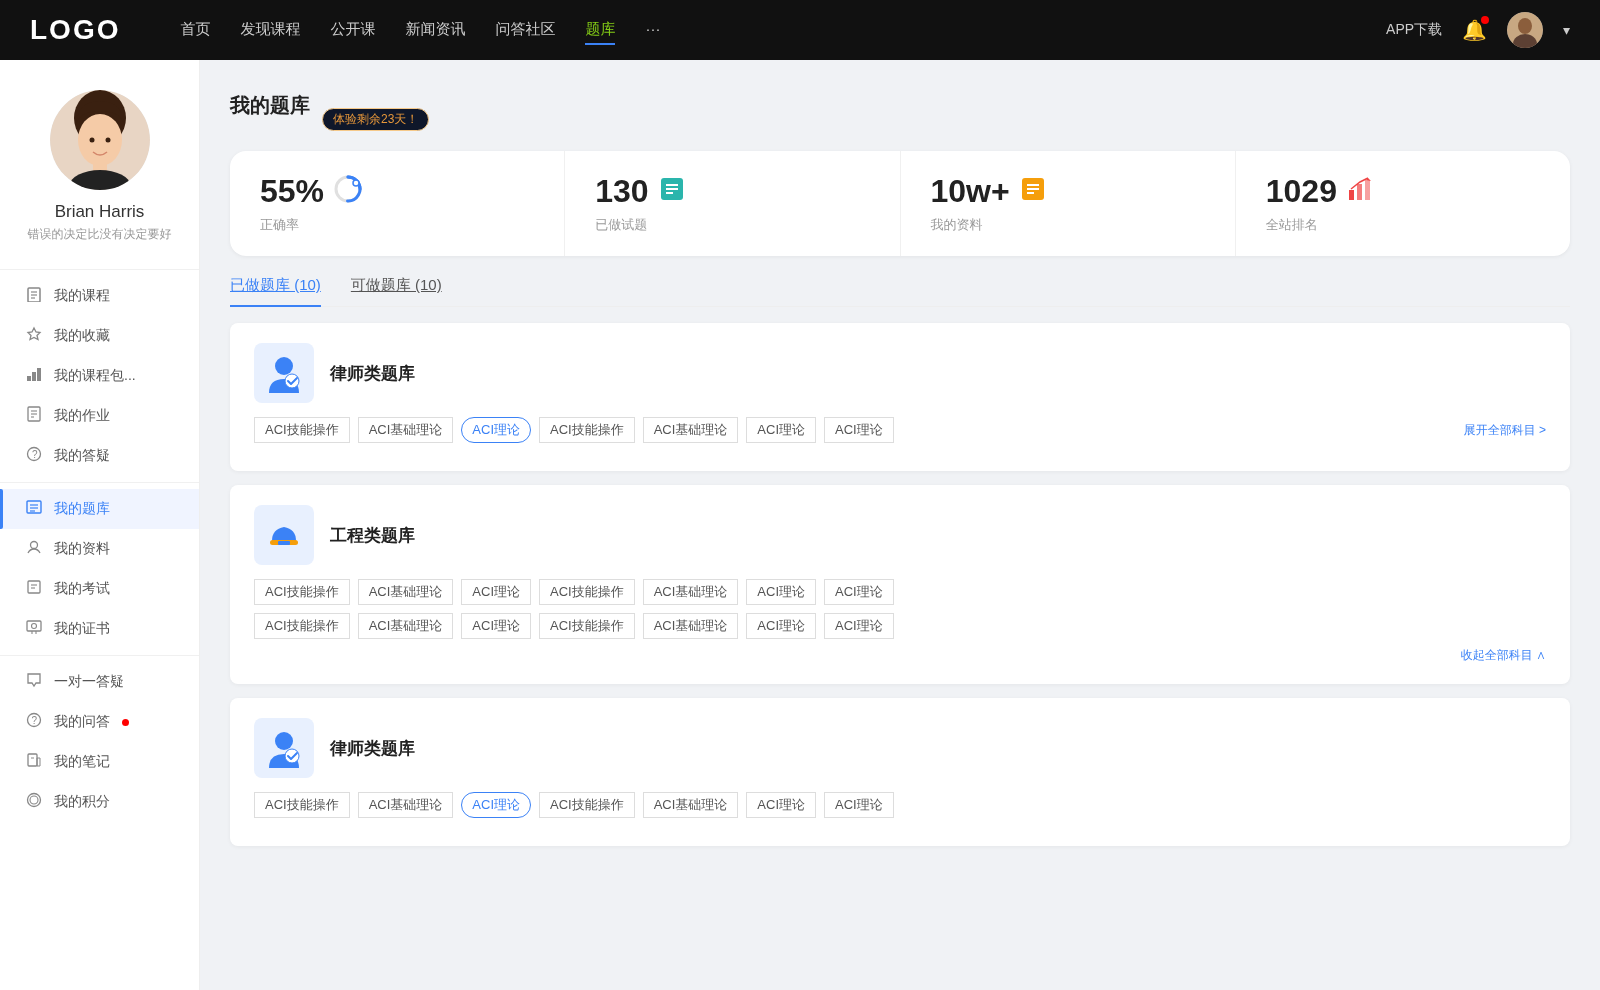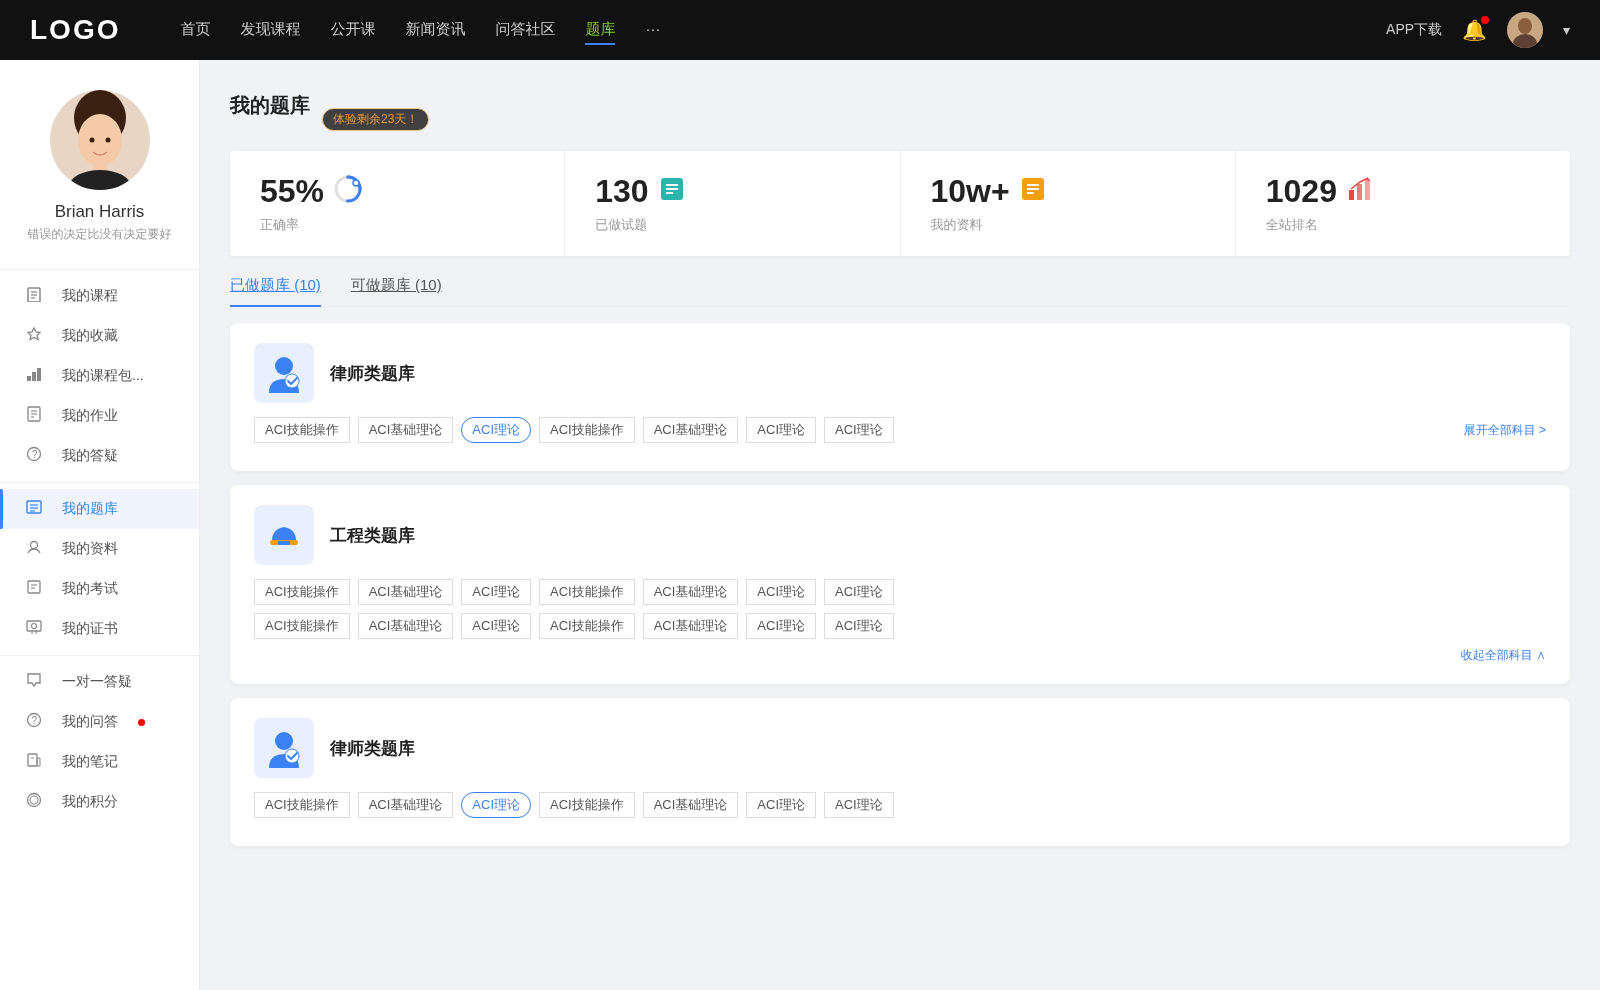--- a/index.html
+++ b/index.html
@@ -52,21 +52,21 @@
       margin-bottom: 12px;
       display: flex; align-items: center; justify-content: center;
     }
     .sidebar-name { font-size: 17px; font-weight: 500; color: #333; margin-bottom: 4px; }
     .sidebar-motto { font-size: 12px; color: #999; margin-bottom: 20px; text-align: center; padding: 0 10px; }
     .sidebar-divider { width: 100%; height: 1px; background: #f0f0f0; margin: 6px 0; }
     .sidebar-menu { width: 100%; }
     .sidebar-item {
       display: flex;
       align-items: center;
-      gap: 18px;
+      gap: 10px;
       padding: 10px 24px;
       cursor: pointer;
       color: #555;
       font-size: 14px;
       transition: background 0.15s;
       position: relative;
     }
     .sidebar-item.active { color: #3b82f6; background: #f0f4ff; }
     .sidebar-item.active::before {
       content: '';
@@ -79,33 +79,33 @@
     .sidebar-icon { font-size: 16px; width: 20px; text-align: center; flex-shrink: 0; }
     .dot-badge { width: 7px; height: 7px; background: red; border-radius: 50%; display: inline-block; margin-left: 2px; vertical-align: middle; }
 
     
     .main { flex: 1; background: #f0f2f5; padding: 20px 30px; }
 
     
     .page-header { display: flex; align-items: center; gap: 12px; margin-bottom: 20px; }
     .page-title-text { font-size: 20px; font-weight: 600; color: #222; }
     .trial-badge {
-      background: #404040;
+      background: #0f172a;
       color: #e6973a;
       border: 1px solid #f5c98a;
       border-radius: 12px;
       padding: 2px 10px;
       font-size: 12px;
       margin-top: 28px;
     }
 
     
     .stats-bar {
       background: #fff;
-      border-radius: 4px;
+      border-radius: 16px;
       display: flex;
       margin-bottom: 20px;
       box-shadow: 0 1px 4px rgba(0,0,0,0.06);
     }
     .stat-item {
       flex: 1;
       padding: 22px 30px;
       border-right: 1px solid #f0f0f0;
       display: flex;
       flex-direction: column;

